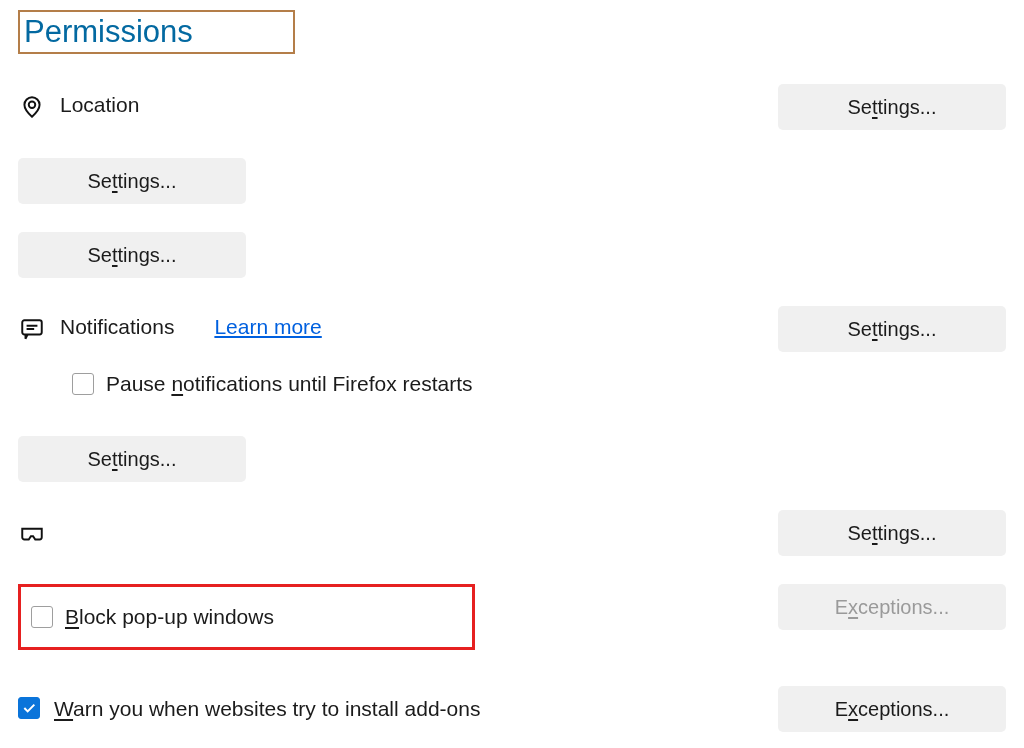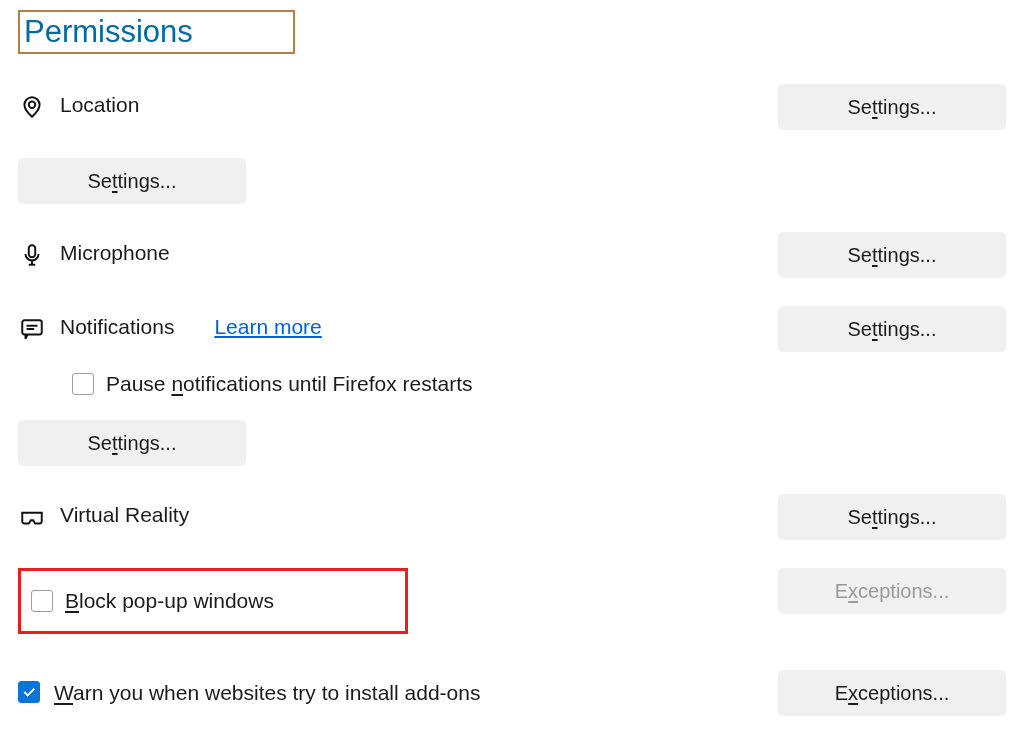--- a/index.html
+++ b/index.html
@@ -8,25 +8,25 @@
     .section-title { font-size:31px; font-weight:400; color:#0369a1; padding:2px 100px 2px 4px; border:2px solid #b47e49; display:inline-block; margin-bottom:30px; }
     .row { display:flex; align-items:center; justify-content:space-between; margin-bottom:28px; }
     .row-left { display:flex; align-items:flex-start; gap:14px; }
     .icon { width:28px; height:28px; display:flex; align-items:center; justify-content:center; flex-shrink:0; }
     .icon svg { width:26px; height:26px; stroke:#111; stroke-width:1.8; fill:none; }
     .perm-label { font-size:21px; }
     .learn-more { color:#0060df; text-decoration:underline; font-size:21px; margin-left:26px; cursor:pointer; }
     .btn { width:228px; height:46px; background:#f0f0f0; border:none; border-radius:5px; font-size:20px; color:#1b1b1b; cursor:pointer; }
     .btn.disabled { color:#9a9a9a; }
     .u { text-decoration:underline; text-underline-offset:3px; }
-    .subrow { margin:-8px 0 24px 54px; display:flex; align-items:center; gap:12px; }
+    .subrow { margin:-8px 0 40px 54px; display:flex; align-items:center; gap:12px; }
     .cbx { width:22px; height:22px; border:1.5px solid #9e9e9e; border-radius:3px; background:#fff; flex-shrink:0; cursor:pointer; display:inline-flex; align-items:center; justify-content:center; }
     .cbx.checked { background:#0a74da; border-color:#0a74da; }
     .cbx.checked svg { width:16px; height:16px; stroke:#fff; stroke-width:3; fill:none; }
-    .redbox { border:3px solid #e62020; padding:18px 10px; margin:0 0 18px 0; display:flex; align-items:center; width:390px; gap:12px; }
+    .redbox { border:3px solid #e62020; padding:18px 10px; margin:0 0 18px 0; display:flex; align-items:center; width:457px; gap:12px; }
     .finalrow { display:flex; align-items:center; justify-content:space-between; }
     .finalrow .row-left { }
     .spacer-row { display:flex; justify-content:space-between; align-items:flex-start; margin-bottom:18px; }
   </style>
 </head>
 <body>
 
 <div class="wrap">
 
   <div class="section-title">Permissions</div>
@@ -45,31 +45,20 @@
     <button class="btn"><span>Se</span><span class="u">t</span><span>tings...</span></button>
   </div>
 
   
   <div class="row">
     <button class="btn"><span>Se</span><span class="u">t</span><span>tings...</span></button>
   </div>
 
   
   <div class="row">
-    <div class="row-left">
-      <span class="icon">
-        <svg viewBox="0 0 24 24">
-            <rect x="9" y="3" width="6" height="11" rx="3"></rect>
-            <path d="M6 11a6 6 0 0 0 12 0"></path>
-            <path d="M12 17v4"></path>
-            <path d="M9 21h6"></path>
-          </svg>
-      </span>
-      <span class="perm-label">Microphone</span>
-    </div>
     <button class="btn"><span>Se</span><span class="u">t</span><span>tings...</span></button>
   </div>
 
   
   <div class="row">
     <div class="row-left">
       <span class="icon">
         <svg viewBox="0 0 24 24">
             <rect x="3" y="4" width="18" height="13" rx="2"></rect>
             <path d="M8 17l-2 4v-4"></path>
@@ -94,21 +83,20 @@
   </div>
 
   
   <div class="row">
     <div class="row-left">
       <span class="icon">
         <svg viewBox="0 0 24 24">
             <path d="M3 8h18v8a2 2 0 0 1-2 2h-4l-2-3h-2l-2 3H5a2 2 0 0 1-2-2V8z"></path>
           </svg>
       </span>
-      <span class="perm-label">Virtual Reality</span>
     </div>
     <button class="btn"><span>Se</span><span class="u">t</span><span>tings...</span></button>
   </div>
 
   
   <div class="spacer-row">
     <div class="redbox">
       <span class="cbx"></span>
       <span class="perm-label"><span class="u">B</span><span>lock pop-up windows</span></span>
     </div>

